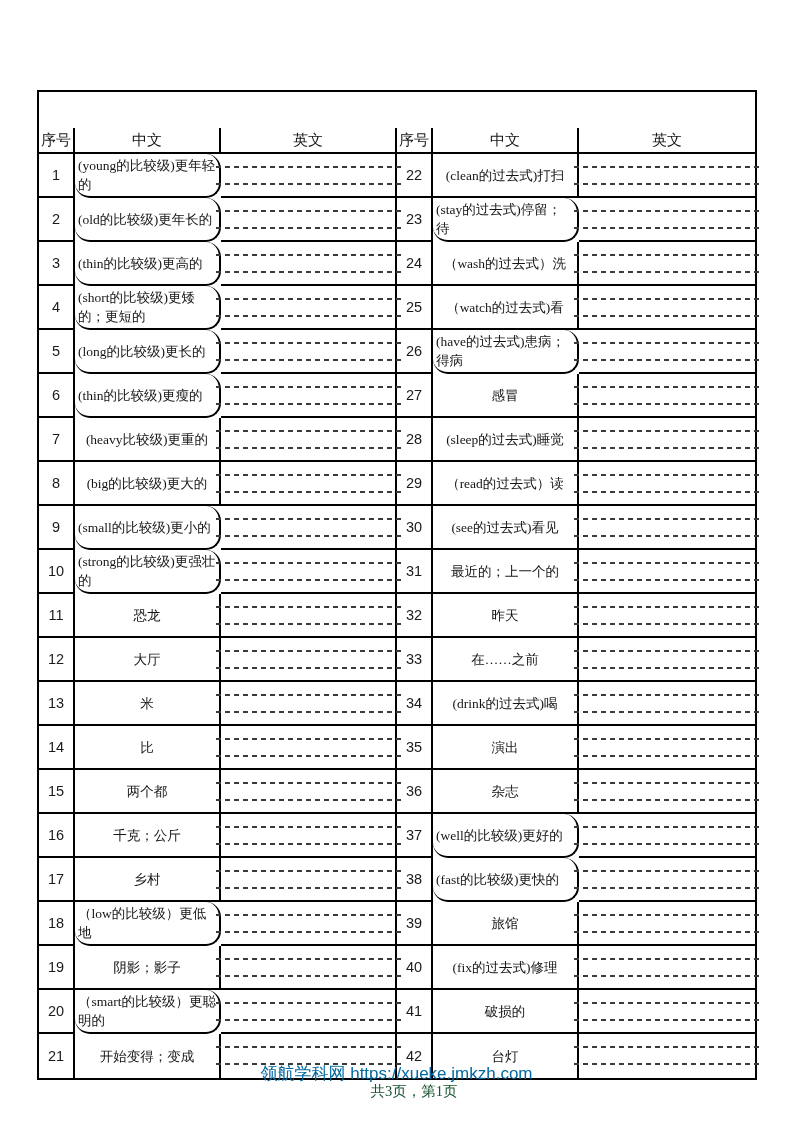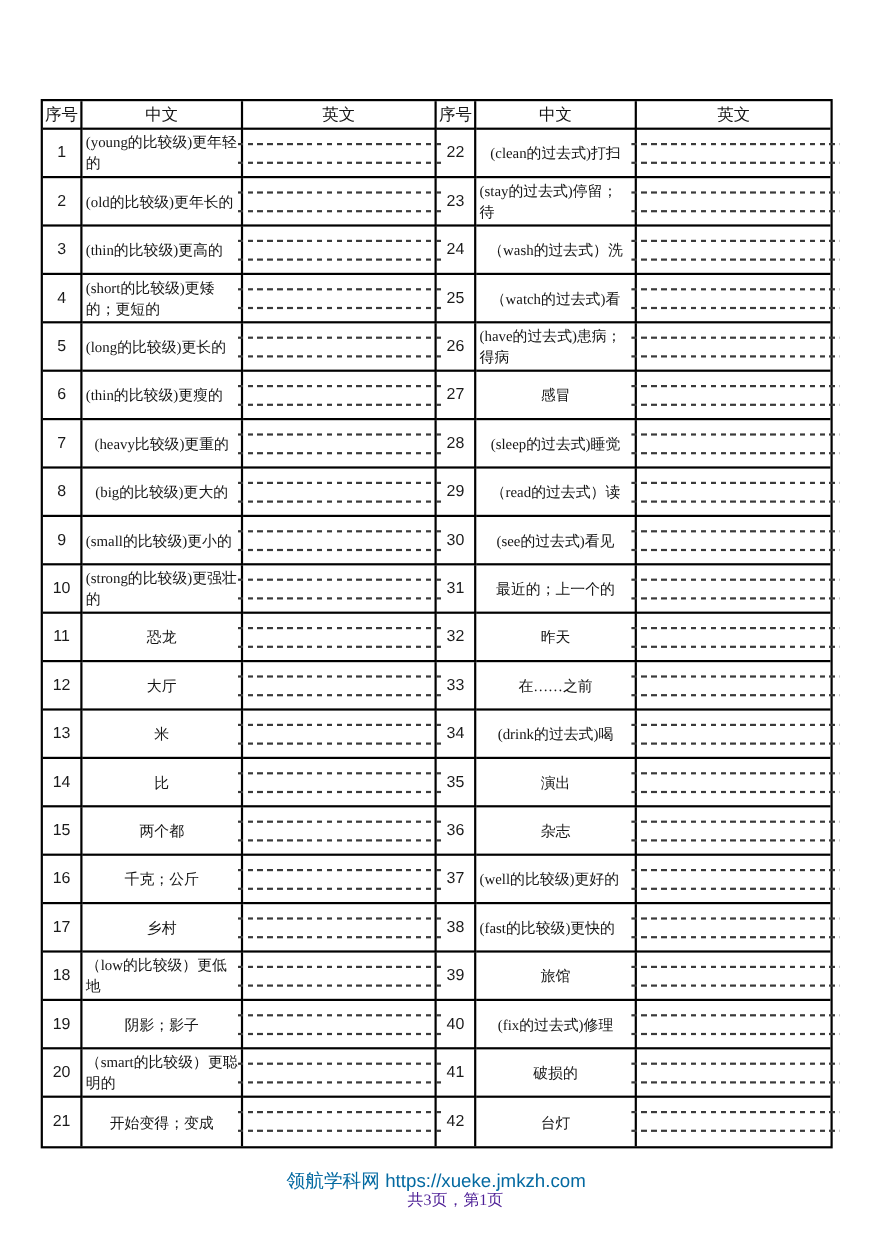--- a/index.html
+++ b/index.html
@@ -30,47 +30,47 @@
   .cell{
     box-sizing:border-box;
     border-right:2px solid #000;
     border-bottom:2px solid #000;
     display:flex;align-items:center;justify-content:center;
     position:relative;
     overflow:visible;
   }
   .cell.lastcol{border-right:none;}
   .cell.lastrow{border-bottom:none;}
-  .hdr{height:26px;font-size:15px;color:#151515;}
+  .hdr{height:26px;font-size:15px;color:#151515;margin-top:36px;}
   .row-cell{height:44px;}
   .num{
     font-family:"Liberation Sans", sans-serif;
     font-size:14.5px;color:#1a1a1a;
   }
   .cn{
     font-size:13.5px;line-height:19px;
     padding:1px 3px;text-align:right;color:#151515;
   }
-  .cn.left{justify-content:flex-start;text-align:left;}
+  .cn.left{justify-content:flex-start;text-align:left;border-radius:15px;}
   .dash{
     position:absolute;height:2px;left:-5px;right:-8px;z-index:2;
     background:repeating-linear-gradient(90deg,#3a3a3a 0 5px,rgba(0,0,0,0) 5px 9px);
   }
   .dash.d1{top:12px;}
   .dash.d2{top:29px;}
   .footer{
     position:absolute;top:1064px;left:0;width:100%;
     text-align:center;
   }
   .footer-site{
     font-family:"Liberation Sans", sans-serif;
     font-size:17px;line-height:19px;color:#0369a1;
   }
   .footer-page{
-    font-size:14.5px;line-height:17px;color:#4c1d95;padding-left:35px;
+    font-size:14.5px;line-height:17px;color:#14532d;padding-left:35px;
   }
 </style>
 </head>
 <body>
 
 <div class="page">
 
 
   <div class="tbl">
       <div class="cell hdr">序号</div>

